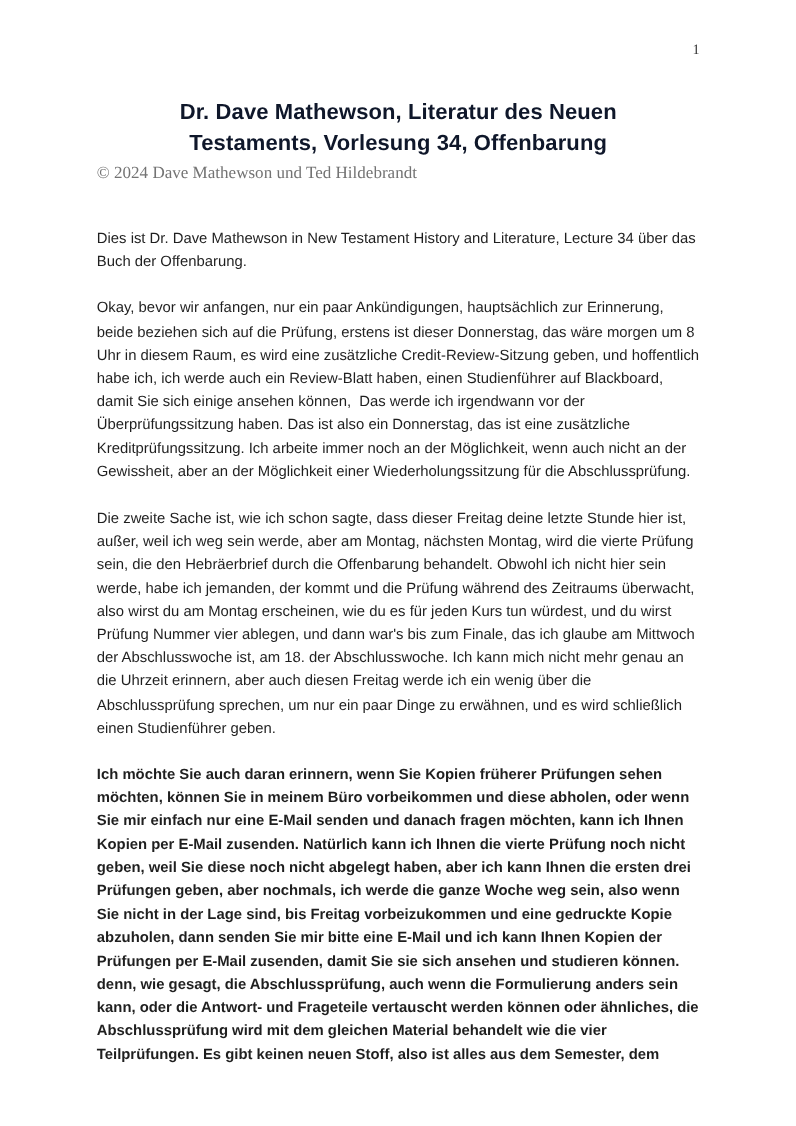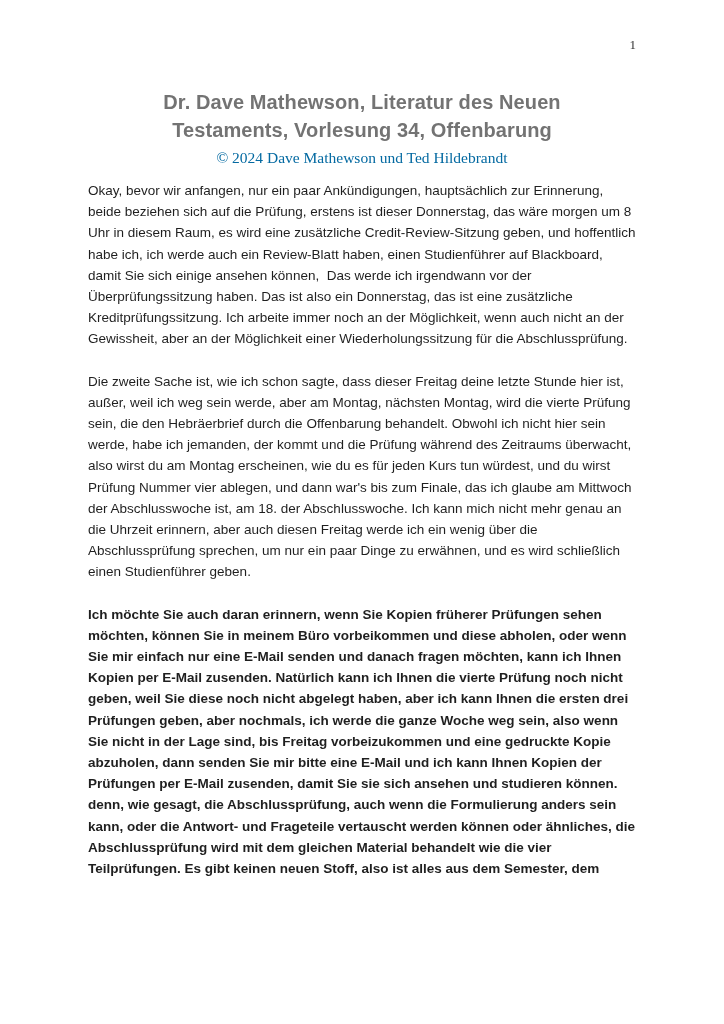--- a/index.html
+++ b/index.html
@@ -29,30 +29,30 @@
     color: #333333;
     height: 14px;
   }
   .doc-title {
     margin: 36px auto 4px auto;
     max-width: 480px;
     text-align: center;
     font-size: 20px;
     line-height: 28px;
     font-weight: bold;
-    color: #737373;
+    color: #0f172a;
     letter-spacing: 0.1px;
   }
   .copyright {
-    text-align: center;
+    text-align: left;
     font-family: "Liberation Serif", serif;
     font-size: 15.5px;
     line-height: 20px;
-    color: #0369a1;
-    margin-bottom: 12px;
+    color: #737373;
+    margin-bottom: 38px;
   }
   .doc-body {
     width: 548px;
   }
   .doc-body p {
     margin: 0 0 21px 0;
     font-size: 13.5px;
     line-height: 21.2px;
     white-space: pre-wrap;
     color: #1f1f1f;
@@ -66,17 +66,18 @@
 <body>
 
 <div class="page">
   <div class="page-number">1</div>
 
   <h1 class="doc-title">Dr. Dave Mathewson, Literatur des Neuen Testaments, Vorlesung 34, Offenbarung</h1>
 
   <div class="copyright">© 2024 Dave Mathewson und Ted Hildebrandt</div>
 
   <div class="doc-body">
+      <p>Dies ist Dr. Dave Mathewson in New Testament History and Literature, Lecture 34 über das Buch der Offenbarung.</p>
       <p>Okay, bevor wir anfangen, nur ein paar Ankündigungen, hauptsächlich zur Erinnerung, beide beziehen sich auf die Prüfung, erstens ist dieser Donnerstag, das wäre morgen um 8 Uhr in diesem Raum, es wird eine zusätzliche Credit-Review-Sitzung geben, und hoffentlich habe ich, ich werde auch ein Review-Blatt haben, einen Studienführer auf Blackboard, damit Sie sich einige ansehen können,  Das werde ich irgendwann vor der Überprüfungssitzung haben. Das ist also ein Donnerstag, das ist eine zusätzliche Kreditprüfungssitzung. Ich arbeite immer noch an der Möglichkeit, wenn auch nicht an der Gewissheit, aber an der Möglichkeit einer Wiederholungssitzung für die Abschlussprüfung.</p>
       <p>Die zweite Sache ist, wie ich schon sagte, dass dieser Freitag deine letzte Stunde hier ist, außer, weil ich weg sein werde, aber am Montag, nächsten Montag, wird die vierte Prüfung sein, die den Hebräerbrief durch die Offenbarung behandelt. Obwohl ich nicht hier sein werde, habe ich jemanden, der kommt und die Prüfung während des Zeitraums überwacht, also wirst du am Montag erscheinen, wie du es für jeden Kurs tun würdest, und du wirst Prüfung Nummer vier ablegen, und dann war's bis zum Finale, das ich glaube am Mittwoch der Abschlusswoche ist, am 18. der Abschlusswoche. Ich kann mich nicht mehr genau an die Uhrzeit erinnern, aber auch diesen Freitag werde ich ein wenig über die Abschlussprüfung sprechen, um nur ein paar Dinge zu erwähnen, und es wird schließlich einen Studienführer geben.</p>
       <p>Ich möchte Sie auch daran erinnern, wenn Sie Kopien früherer Prüfungen sehen möchten, können Sie in meinem Büro vorbeikommen und diese abholen, oder wenn Sie mir einfach nur eine E-Mail senden und danach fragen möchten, kann ich Ihnen Kopien per E-Mail zusenden. Natürlich kann ich Ihnen die vierte Prüfung noch nicht geben, weil Sie diese noch nicht abgelegt haben, aber ich kann Ihnen die ersten drei Prüfungen geben, aber nochmals, ich werde die ganze Woche weg sein, also wenn Sie nicht in der Lage sind, bis Freitag vorbeizukommen und eine gedruckte Kopie abzuholen, dann senden Sie mir bitte eine E-Mail und ich kann Ihnen Kopien der Prüfungen per E-Mail zusenden, damit Sie sie sich ansehen und studieren können. denn, wie gesagt, die Abschlussprüfung, auch wenn die Formulierung anders sein kann, oder die Antwort- und Frageteile vertauscht werden können oder ähnliches, die Abschlussprüfung wird mit dem gleichen Material behandelt wie die vier Teilprüfungen. Es gibt keinen neuen Stoff, also ist alles aus dem Semester, dem</p>
     </div>
 </div>
 
 </body></html>

